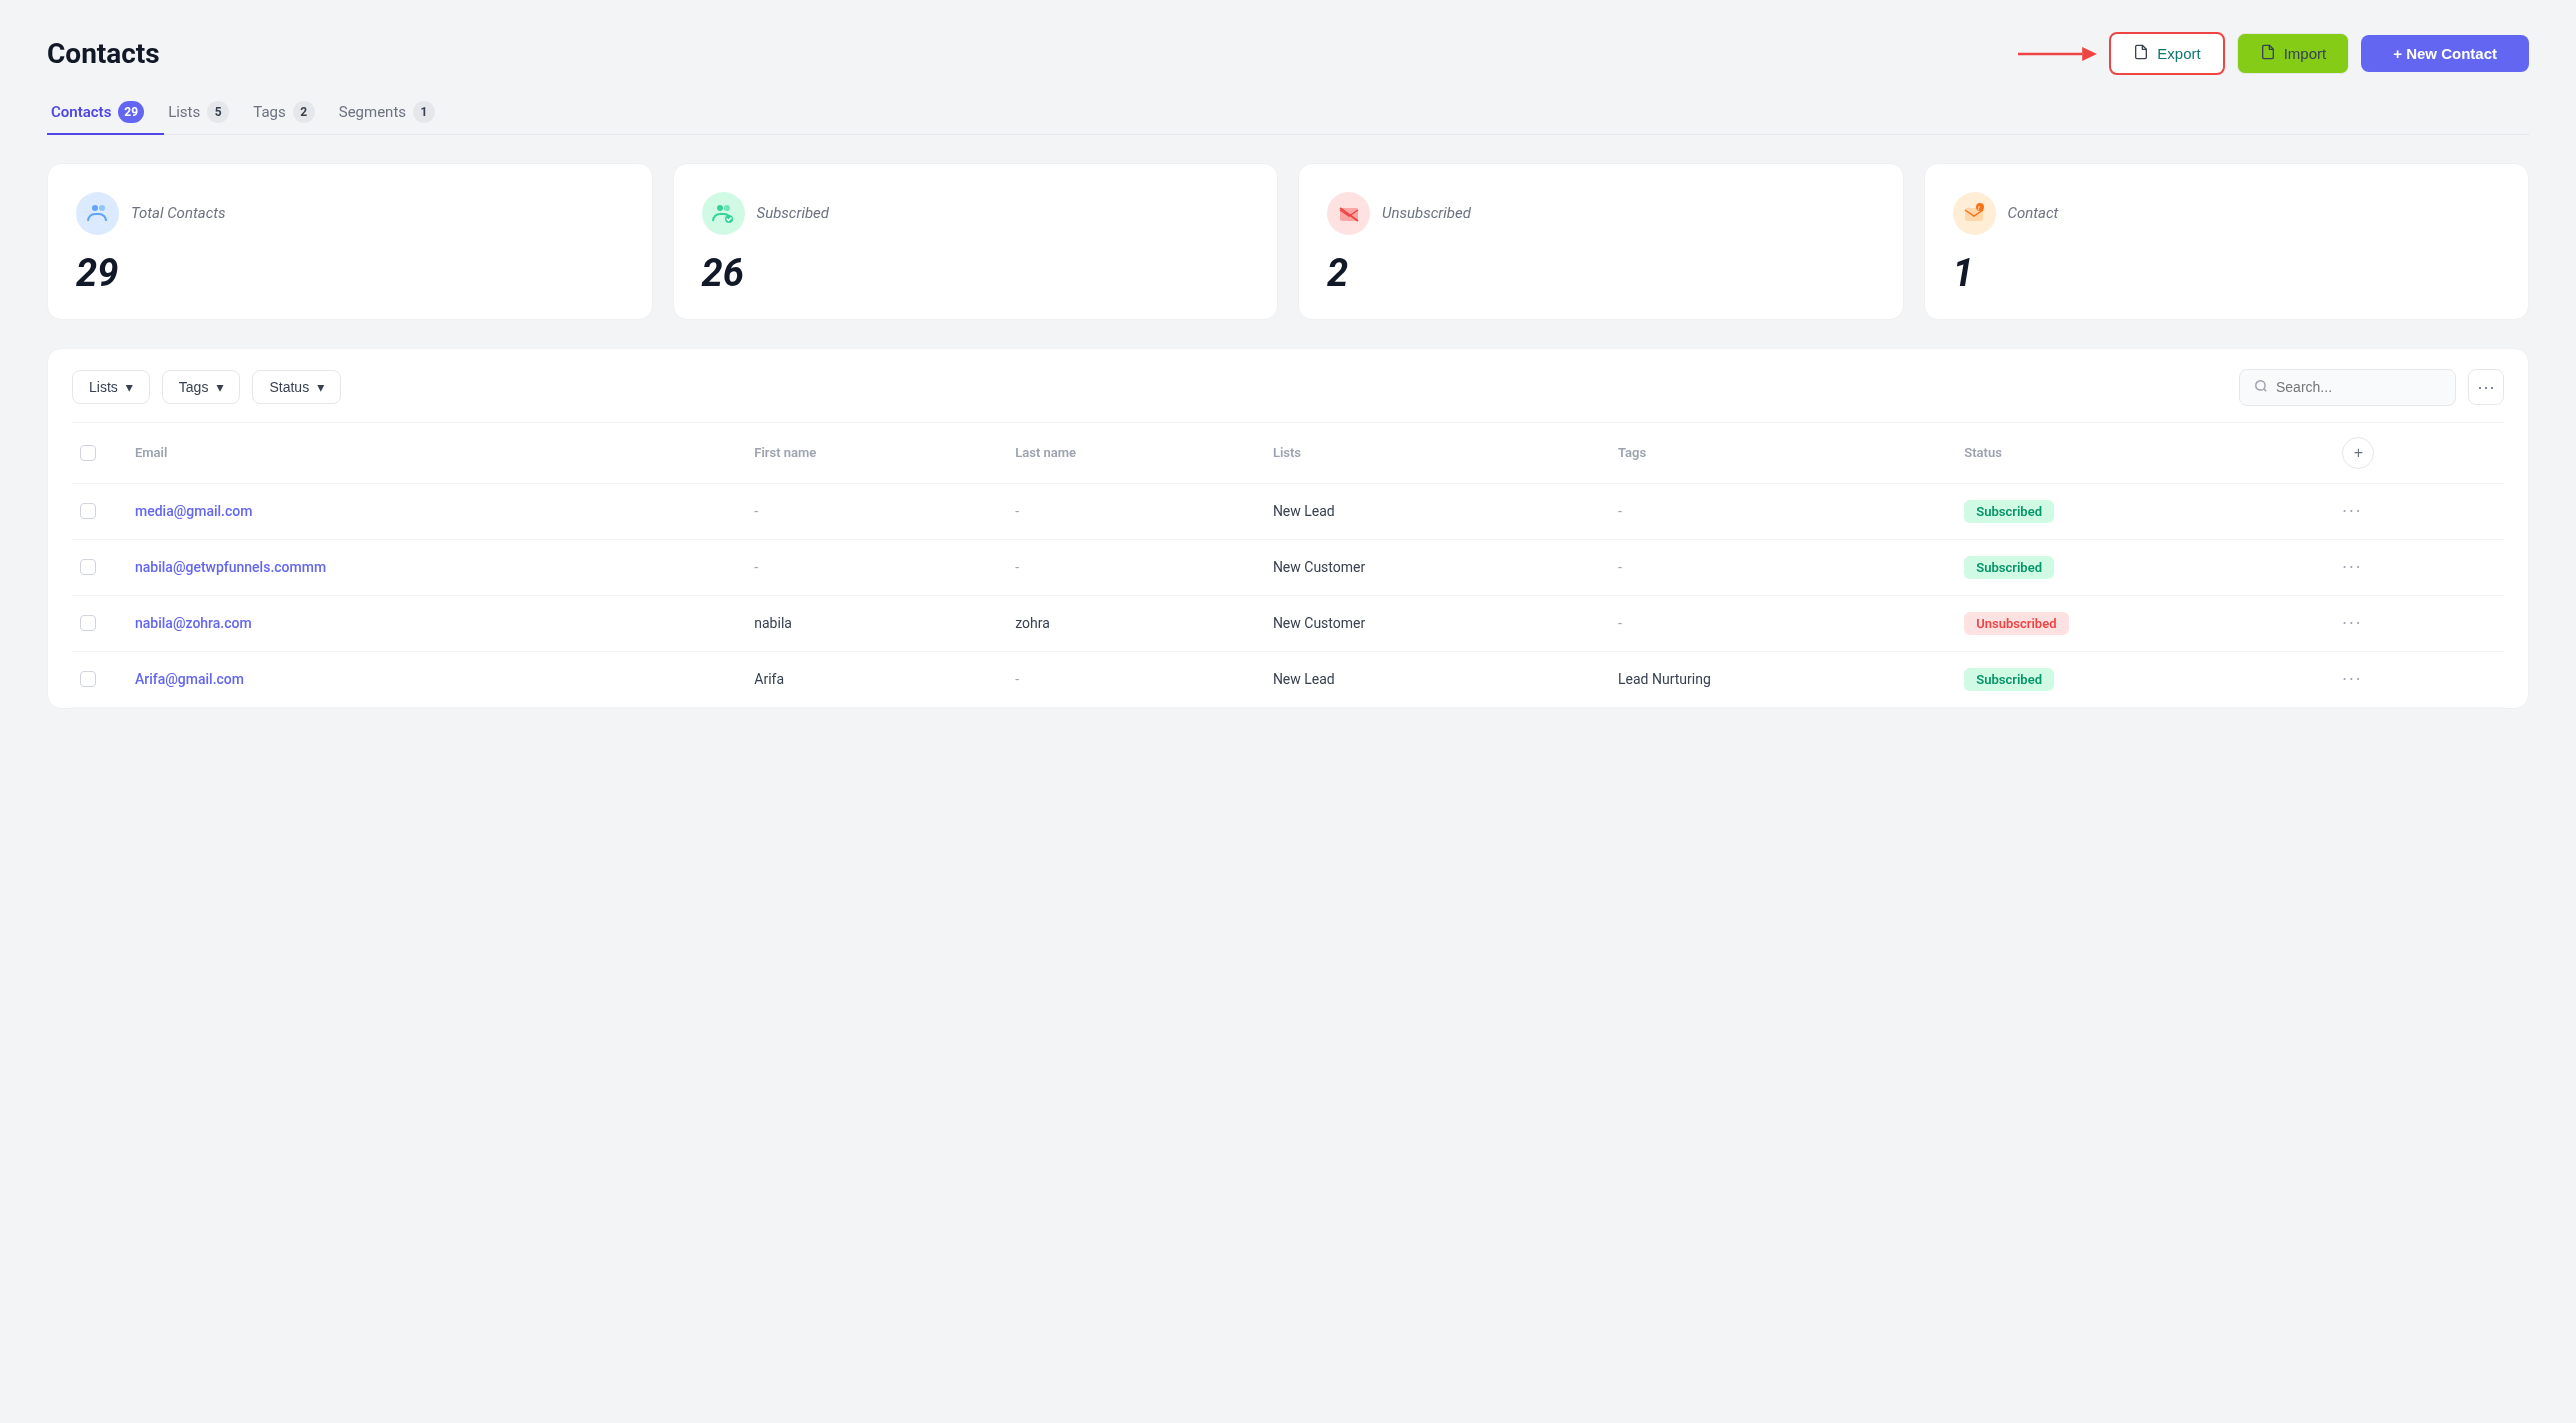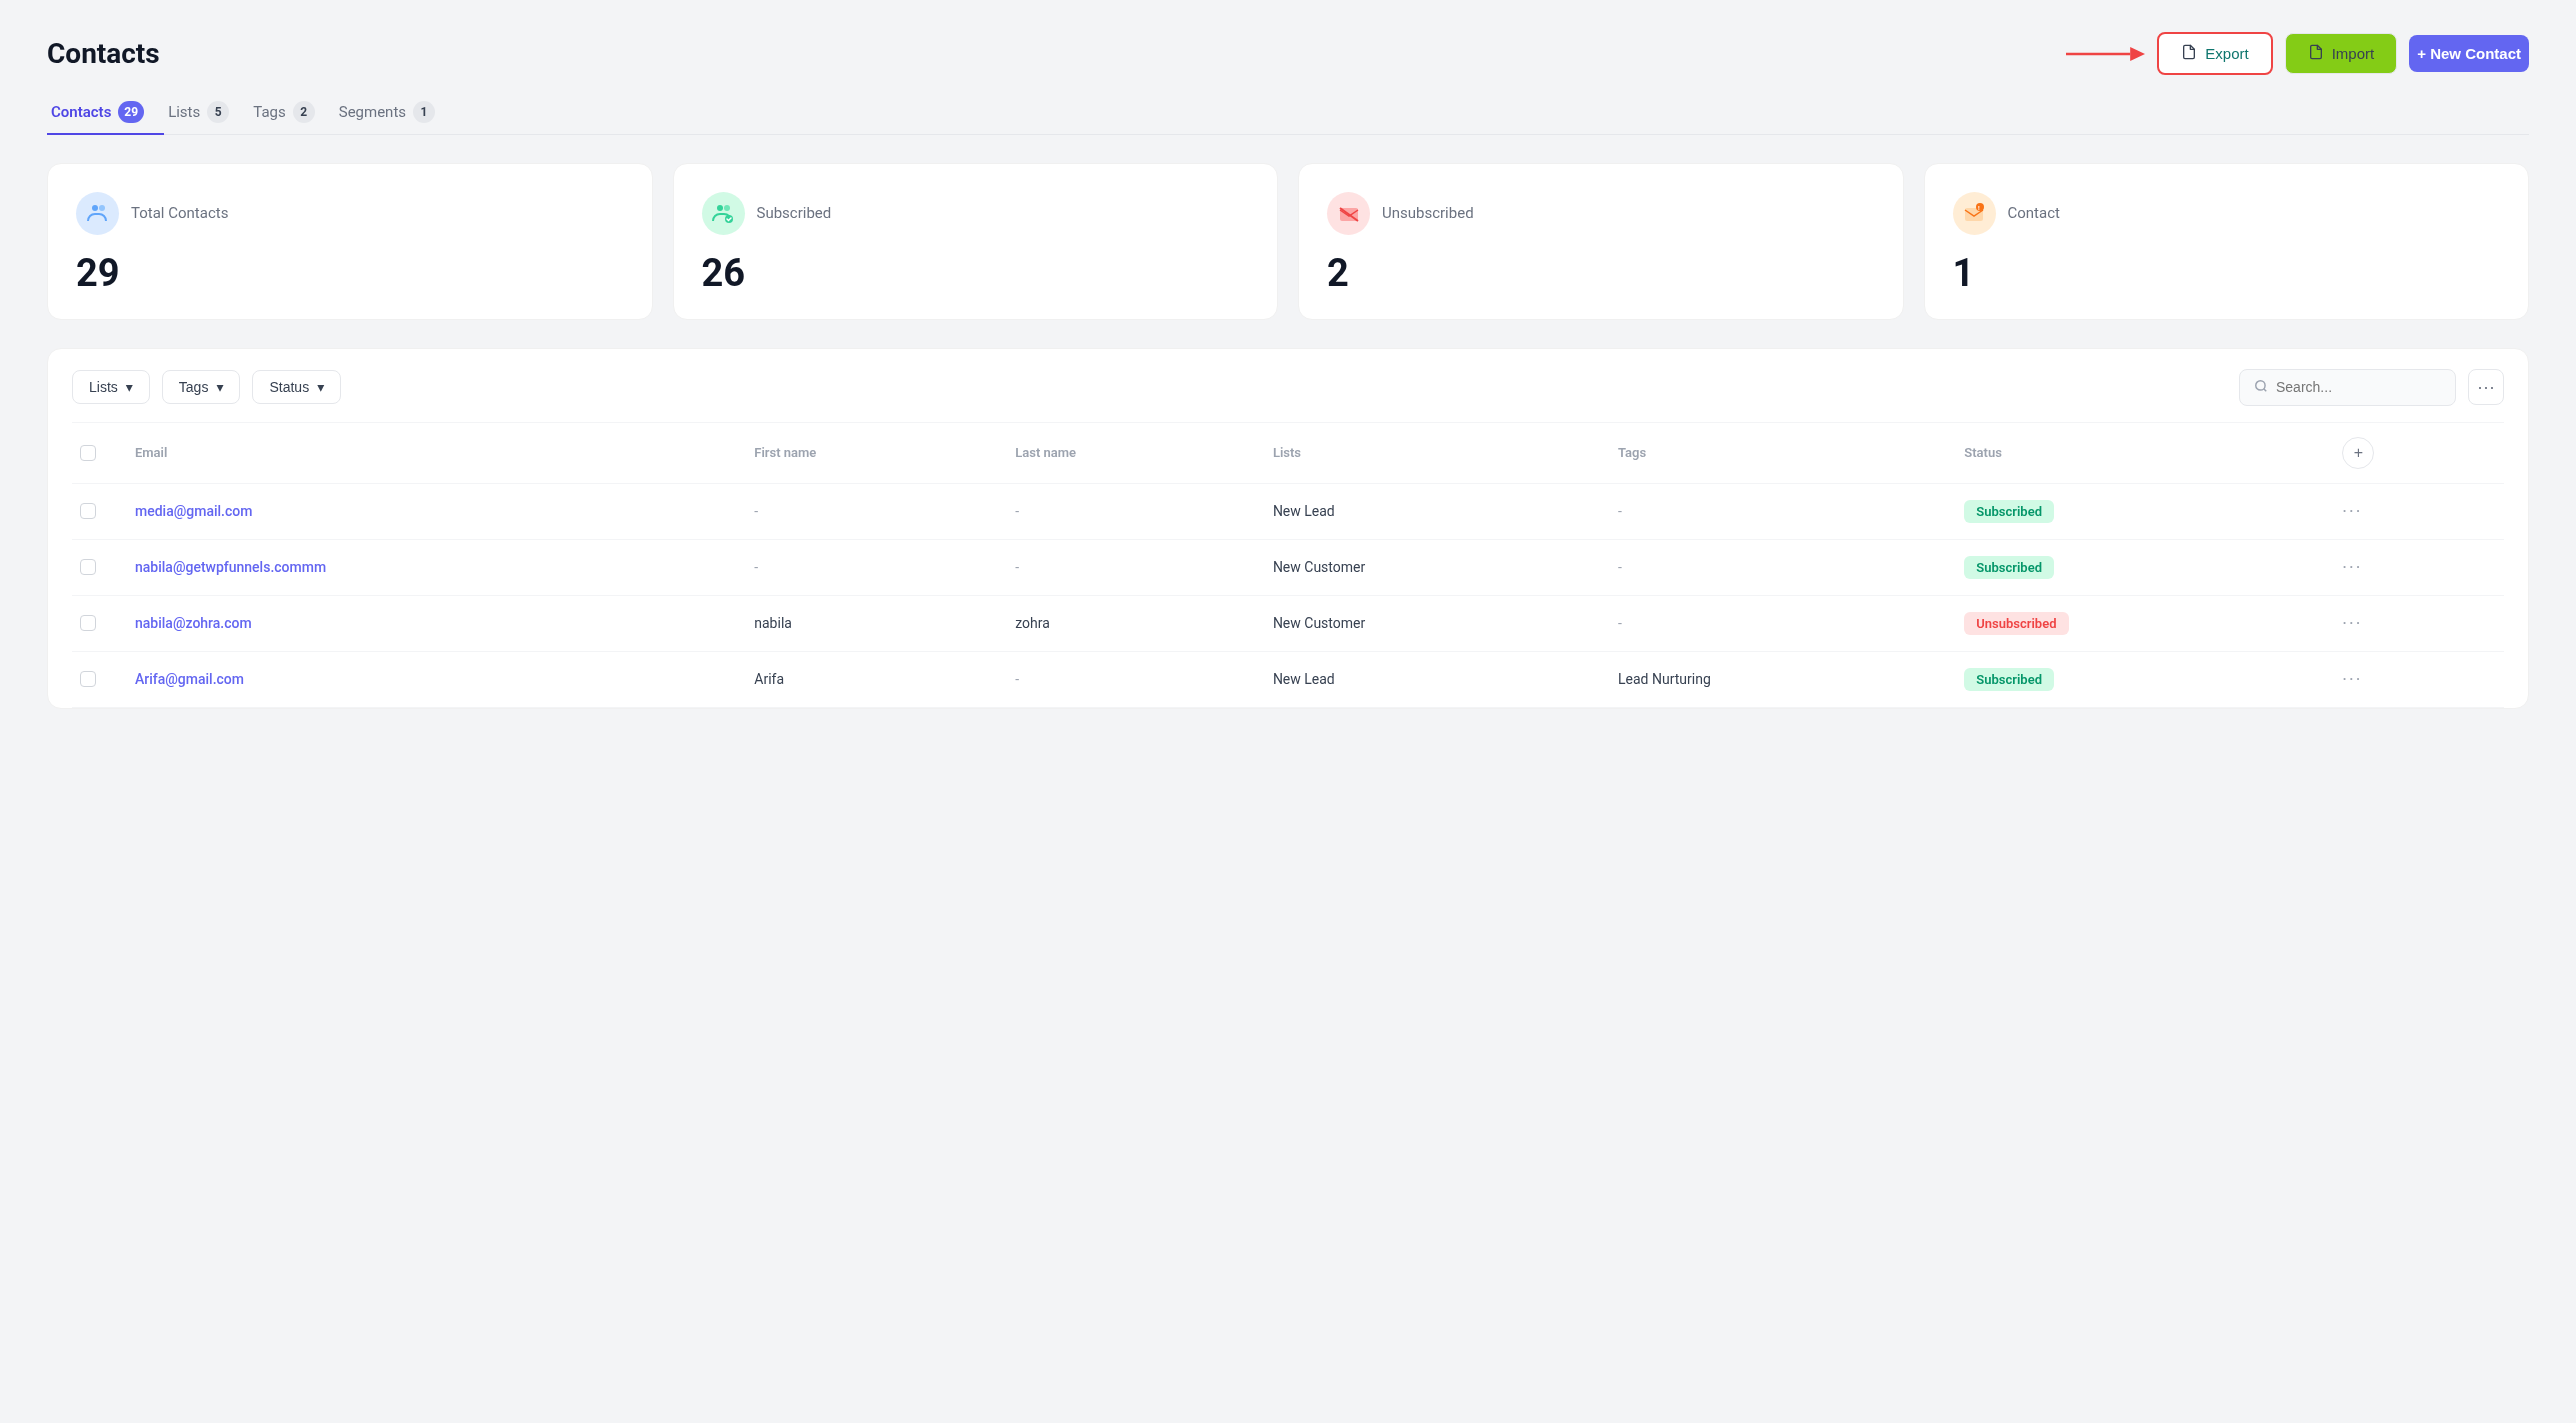--- a/index.html
+++ b/index.html
@@ -63,21 +63,21 @@
       border-radius: 8px;
       cursor: pointer;
       font-size: 15px;
       font-weight: 500;
       color: #374151;
     }
     .btn-new-contact {
       display: flex;
       align-items: center;
       gap: 8px;
-      padding: 10px 8px;
+      padding: 10px 32px;
       background: #6366f1;
       border: none;
       border-radius: 8px;
       cursor: pointer;
       font-size: 15px;
       font-weight: 600;
       color: #fff;
     }
 
     
@@ -121,20 +121,21 @@
       background: #e5e7eb;
       color: #374151;
     }
 
     
     .stats-grid {
       display: grid;
       grid-template-columns: repeat(4, 1fr);
       gap: 20px;
       margin-bottom: 28px;
+      font-style: italic;
     }
     .stat-card {
       background: #fff;
       border-radius: 14px;
       padding: 28px 28px 24px;
       border: 1px solid #f0f0f0;
     }
     .stat-card-header {
       display: flex;
       align-items: center;

